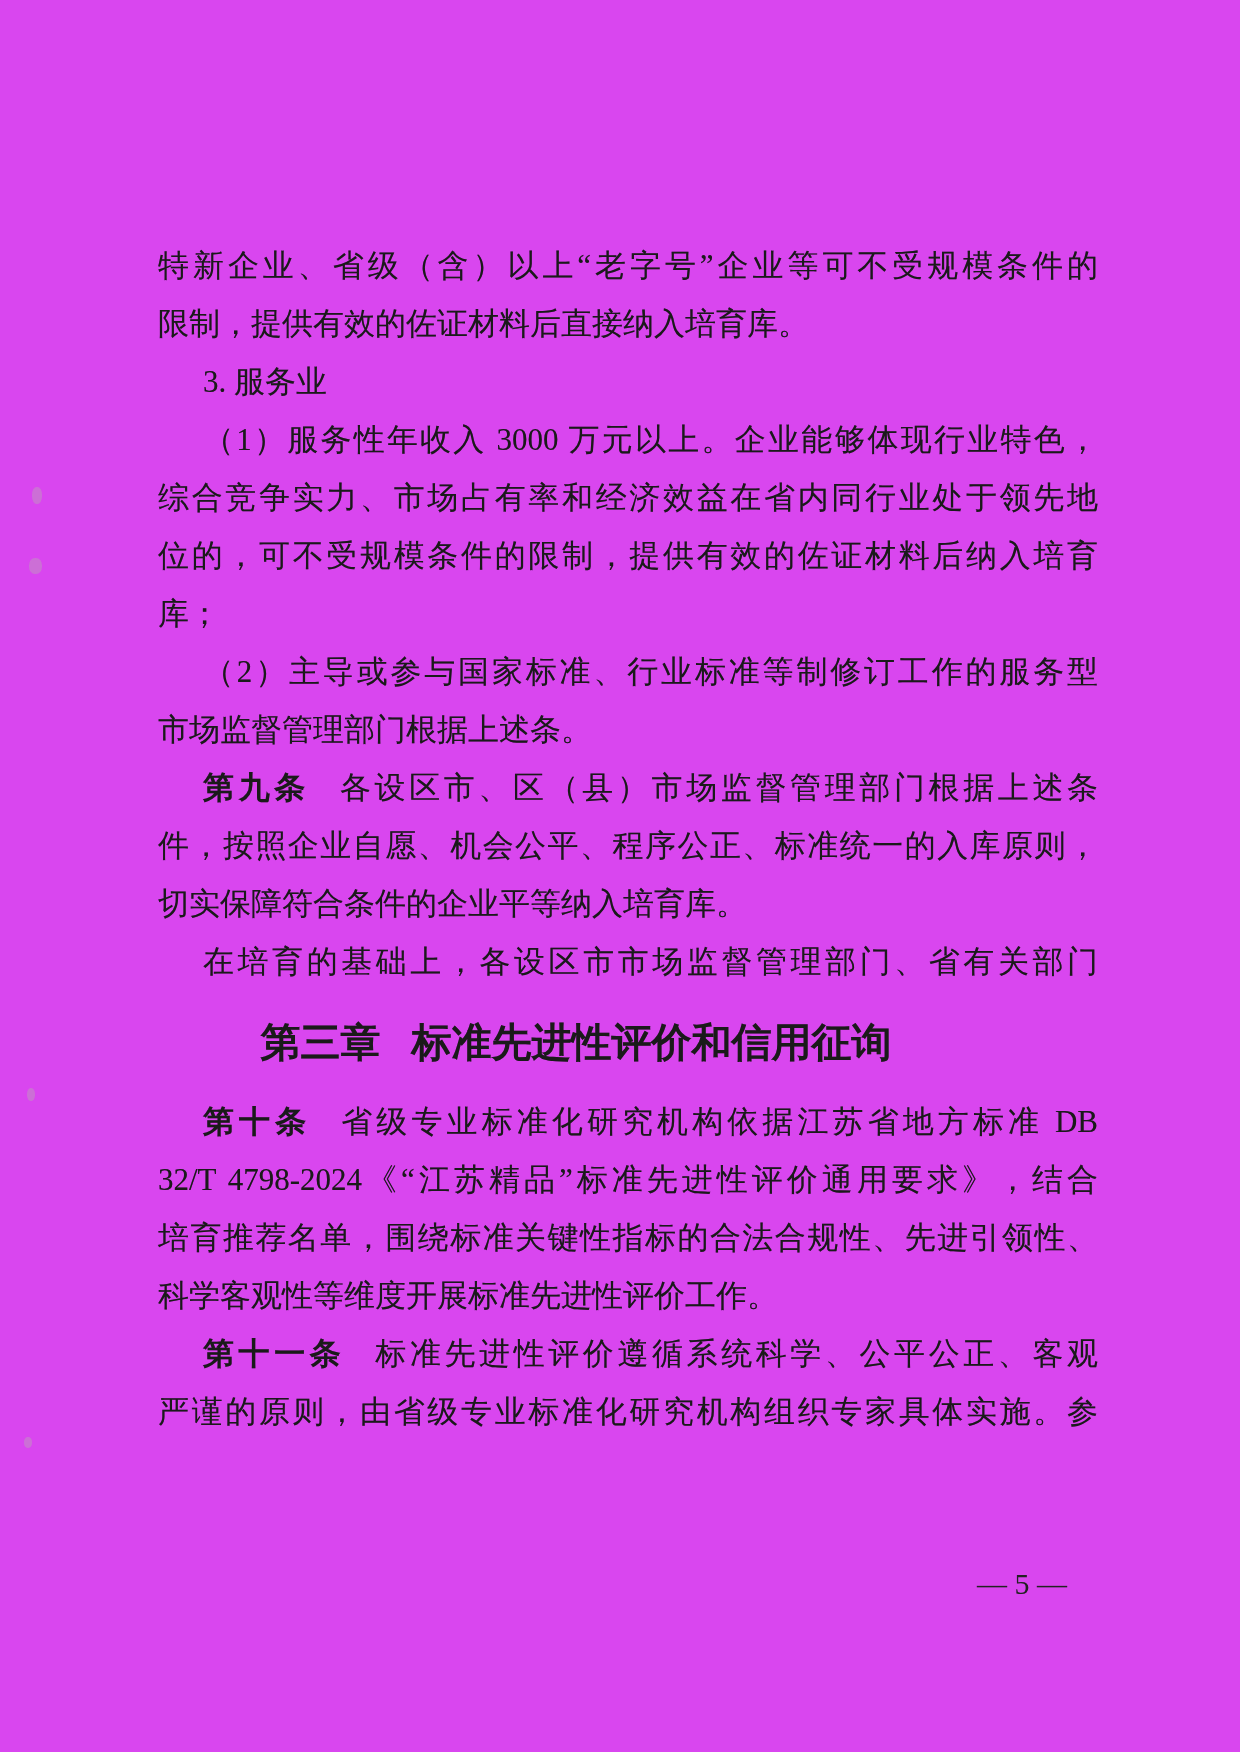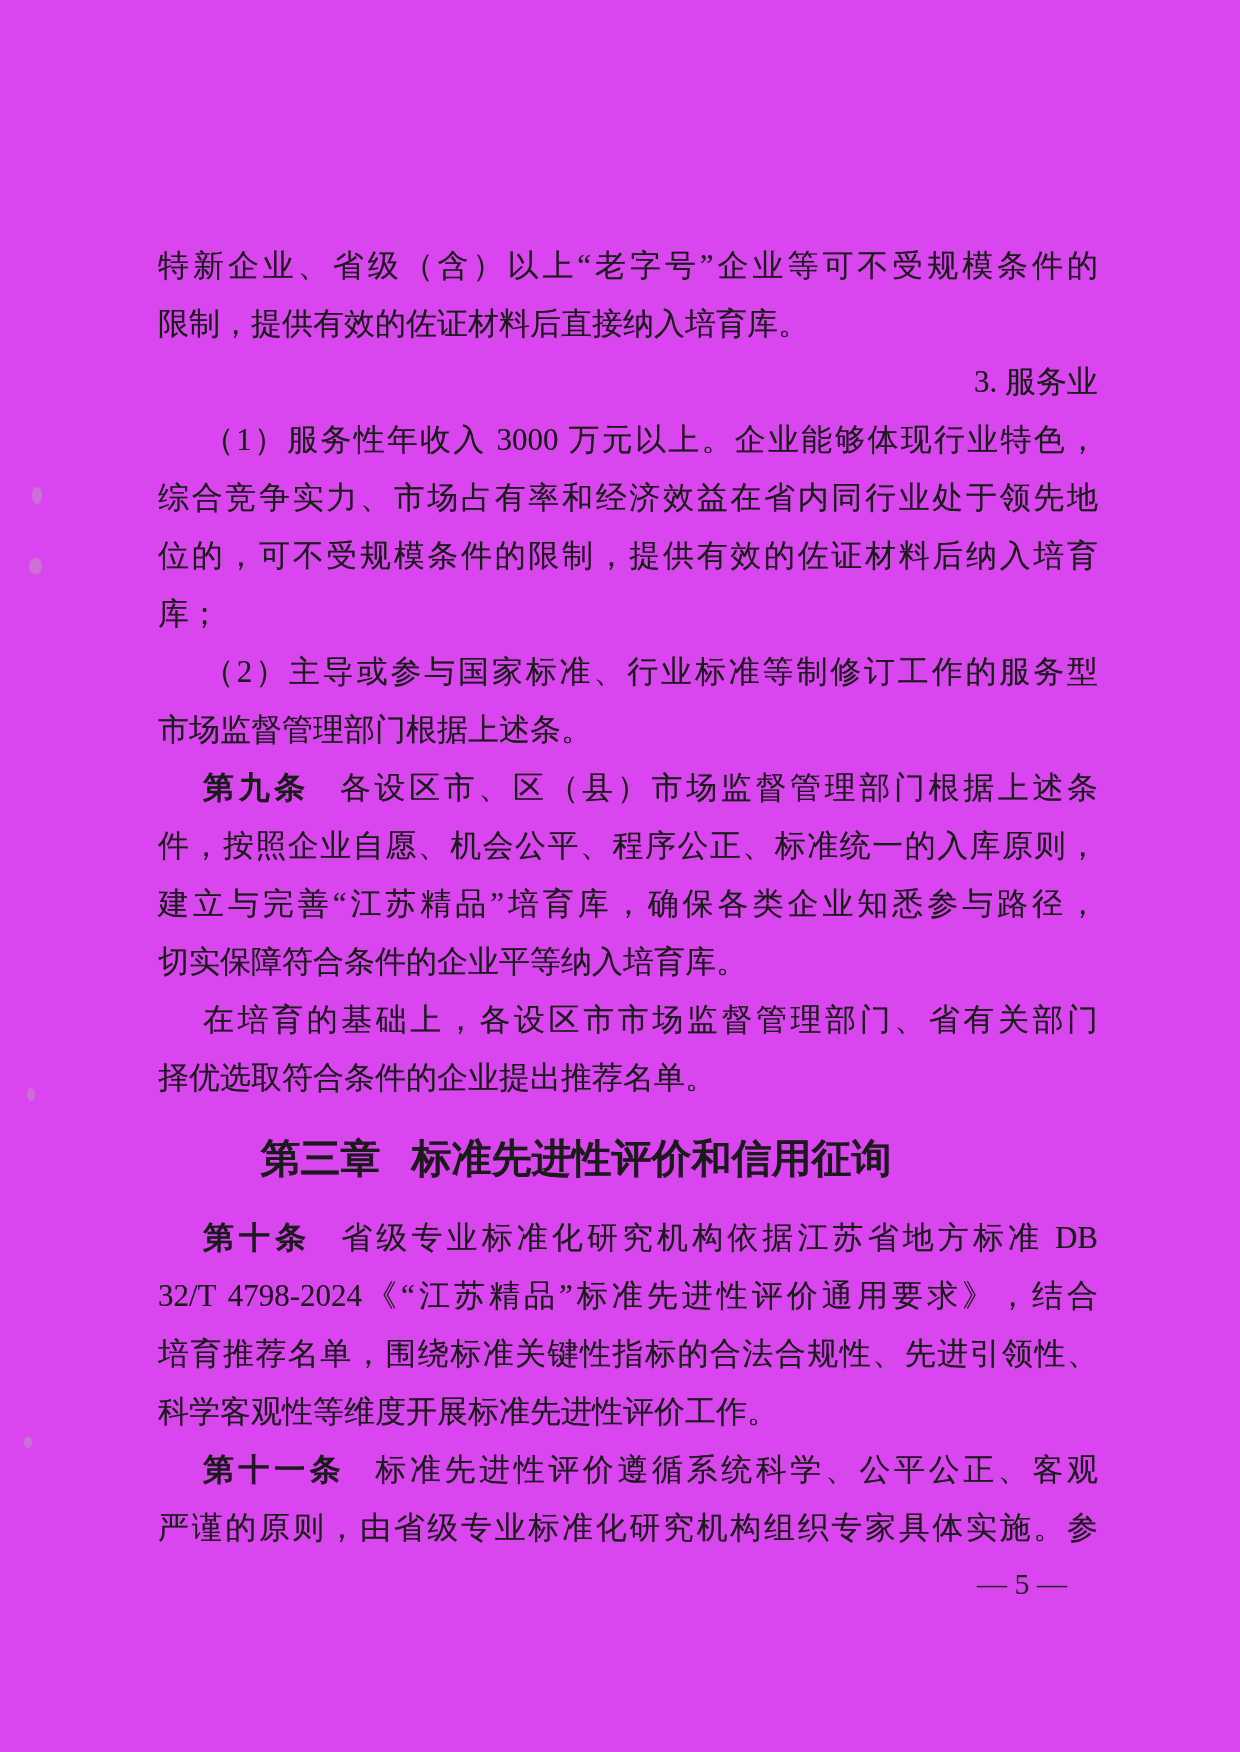--- a/index.html
+++ b/index.html
@@ -30,21 +30,21 @@
     text-shadow: 0 0 0.5px rgba(0,0,0,0.35);
   }
   .ln {
     height: 58px;
     white-space: nowrap;
   }
   .j {
     text-align: justify;
     text-align-last: justify;
   }
-  .ind { padding-left: 45px; text-align: right; }
+  .ind { padding-left: 45px; }
   .lbl {
     font-weight: bold;
     font-family: "Liberation Sans", "DejaVu Sans", sans-serif;
     margin-right: 30px;
     letter-spacing: 1px;
     margin-top: 16px;
   }
   .heading {
     height: 58px;
     line-height: 58px;
@@ -96,24 +96,22 @@
     <div class="ln ind"><span>3. 服务业</span></div>
     <div class="ln ind j"><span>（1）服务性年收入 3000 万元以上。企业能够体现行业特色，</span></div>
     <div class="ln j"><span>综合竞争实力、市场占有率和经济效益在省内同行业处于领先地</span></div>
     <div class="ln j"><span>位的，可不受规模条件的限制，提供有效的佐证材料后纳入培育</span></div>
     <div class="ln"><span>库；</span></div>
     <div class="ln ind j"><span>（2）主导或参与国家标准、行业标准等制修订工作的服务型</span></div>
     <div class="ln"><span>市场监督管理部门根据上述条。</span></div>
 
     <div class="ln ind j"><span class="lbl">第九条</span><span>各设区市、区（县）市场监督管理部门根据上述条</span></div>
     <div class="ln j"><span>件，按照企业自愿、机会公平、程序公正、标准统一的入库原则，</span></div>
-    <div class="ln j"><span>建立与完善“江苏精品”培育库，确保各类企业知悉参与路径，</span></div>
     <div class="ln"><span>切实保障符合条件的企业平等纳入培育库。</span></div>
     <div class="ln ind j"><span>在培育的基础上，各设区市市场监督管理部门、省有关部门</span></div>
-    <div class="ln"><span>择优选取符合条件的企业提出推荐名单。</span></div>
 
     <div class="heading"><span>第三章</span><span class="hgap"></span><span>标准先进性评价和信用征询</span></div>
 
     <div class="ln ind j"><span class="lbl">第十条</span><span>省级专业标准化研究机构依据江苏省地方标准 DB</span></div>
     <div class="ln j"><span>32/T 4798-2024《“江苏精品”标准先进性评价通用要求》，结合</span></div>
     <div class="ln j"><span>培育推荐名单，围绕标准关键性指标的合法合规性、先进引领性、</span></div>
     <div class="ln"><span>科学客观性等维度开展标准先进性评价工作。</span></div>
     <div class="ln ind j"><span class="lbl">第十一条</span><span>标准先进性评价遵循系统科学、公平公正、客观</span></div>
     <div class="ln j"><span>严谨的原则，由省级专业标准化研究机构组织专家具体实施。参</span></div>
 

